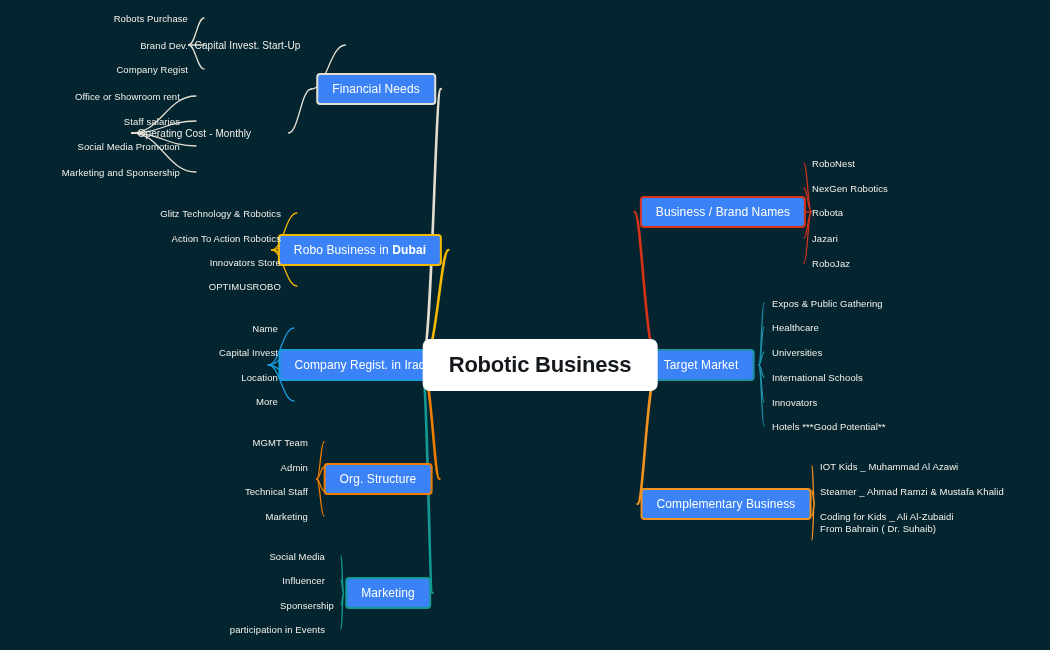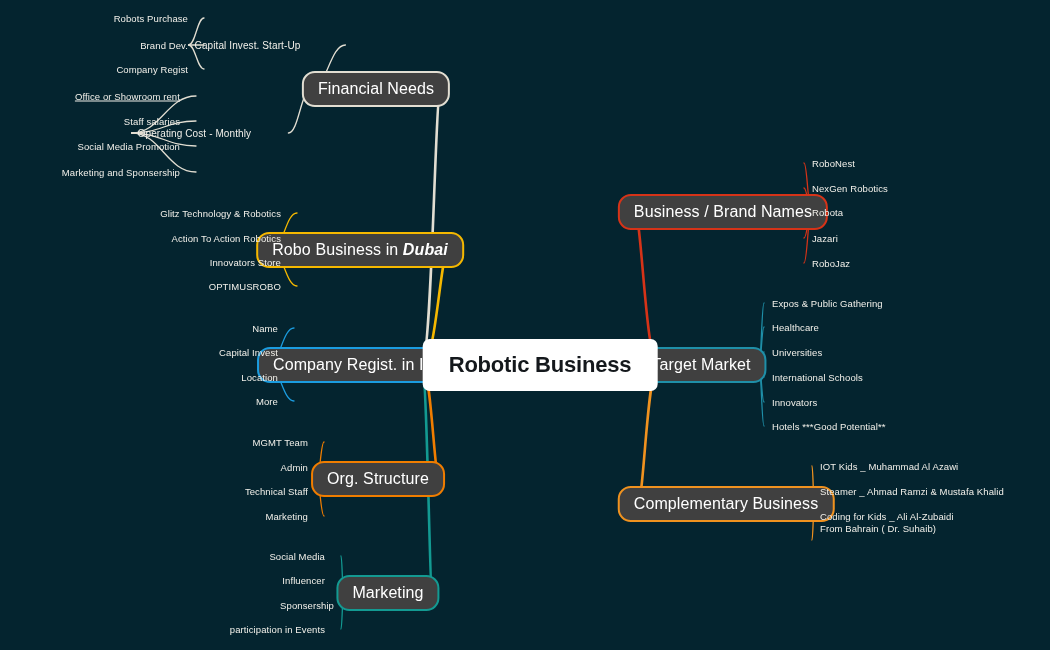--- a/index.html
+++ b/index.html
@@ -20,27 +20,27 @@
     left: 0;
     top: 0;
     width: 1050px;
     height: 650px;
   }
   .node {
     position: absolute;
     box-sizing: border-box;
     transform: translate(-50%, -50%);
     white-space: nowrap;
-    border-radius: 13px;
+    border-radius: 4px;
     border: 2.5px solid #888;
     padding: 7px 14px;
     color: #ffffff;
-    font-size: 16px;
+    font-size: 12px;
     letter-spacing: .1px;
-    background: #404040;
+    background: #3b82f6;
   }
   .node.root {
     background: #ffffff;
     color: #14181c;
     font-size: 22px;
     font-weight: bold;
     border: none;
     border-radius: 7px;
     padding: 13px 26px;
     letter-spacing: -.2px;
@@ -48,21 +48,21 @@
   .leaf {
     position: absolute;
     transform: translate(0, -50%);
     white-space: nowrap;
     color: #f2f0ea;
     font-size: 9.5px;
     letter-spacing: .1px;
   }
   .leaf.right { transform: translate(0, -50%); }
   .leaf.left  { transform: translate(-100%, -50%); padding-left: 16px; }
-  b { font-weight: bold; font-style: italic; }
+  b { font-weight: bold; }
 </style>
 </head>
 <body>
 
 <div id="canvas">
   <svg class="links" id="links" viewBox="0 0 1050 650">
       <path d="M 421.48 365 C 432.051 365 434.93399999999997 89 440.7 89" fill="none" stroke="#e2ded2" stroke-width="2.6" stroke-linecap="round"></path>
       <path d="M 311.3 89 C 326.645 89 330.055 45 345.4 45" fill="none" stroke="#e2ded2" stroke-width="1.3" stroke-linecap="round"></path>
       <path d="M 188.6 45 C 195.53 45 197.07 18 204 18" fill="none" stroke="#e2ded2" stroke-width="1.3" stroke-linecap="round"></path>
       <path d="M 188.6 45 C 195.53 45 197.07 45 204 45" fill="none" stroke="#e2ded2" stroke-width="1.3" stroke-linecap="round"></path>
@@ -111,21 +111,21 @@
       <path d="M 814.36 504 C 813.298 504 813.062 516 812 516" fill="none" stroke="#f0921f" stroke-width="1.3" stroke-linecap="round"></path>
       <path d="M 814.36 504 C 813.298 504 813.062 540 812 540" fill="none" stroke="#f0921f" stroke-width="1.3" stroke-linecap="round"></path>
     </svg>
   <div id="nodes">
       <div class="node" style="left: 376px; top: 89px; border-color: rgb(226, 222, 210);">Financial Needs</div>
       <div class="leaf" style="left: 194.6px; top: 45px; font-size: 10px; transform: translate(0px, -50%);">Capital Invest. Start-Up</div>
       <div class="leaf left" style="left: 188px; top: 18px;">Robots Purchase</div>
       <div class="leaf left" style="left: 188px; top: 45px;">Brand Dev.</div>
       <div class="leaf left" style="left: 188px; top: 69px;">Company Regist</div>
       <div class="leaf" style="left: 137.6px; top: 133px; font-size: 10px; transform: translate(0px, -50%);">Operating Cost - Monthly</div>
-      <div class="leaf left" style="left: 180px; top: 96px; text-decoration: underline;">Office or Showroom rent</div>
+      <div class="leaf left" style="left: 180px; top: 96px;">Office or Showroom rent</div>
       <div class="leaf left" style="left: 180px; top: 121px;">Staff salaries</div>
       <div class="leaf left" style="left: 180px; top: 146px;">Social Media Promotion</div>
       <div class="leaf left" style="left: 180px; top: 172px;">Marketing and Sponsership</div>
       <div class="node" style="left: 360px; top: 250px; border-color: rgb(245, 184, 0);">Robo Business in <b>Dubai</b></div>
       <div class="leaf left" style="left: 281px; top: 213px;">Glitz Technology &amp; Robotics</div>
       <div class="leaf left" style="left: 281px; top: 238px;">Action To Action Robotics</div>
       <div class="leaf left" style="left: 281px; top: 262px;">Innovators Store</div>
       <div class="leaf left" style="left: 281px; top: 286px;">OPTIMUSROBO</div>
       <div class="node" style="left: 360px; top: 365px; border-color: rgb(27, 156, 223);">Company Regist. in Iraq</div>
       <div class="leaf left" style="left: 278px; top: 328px;">Name</div>

